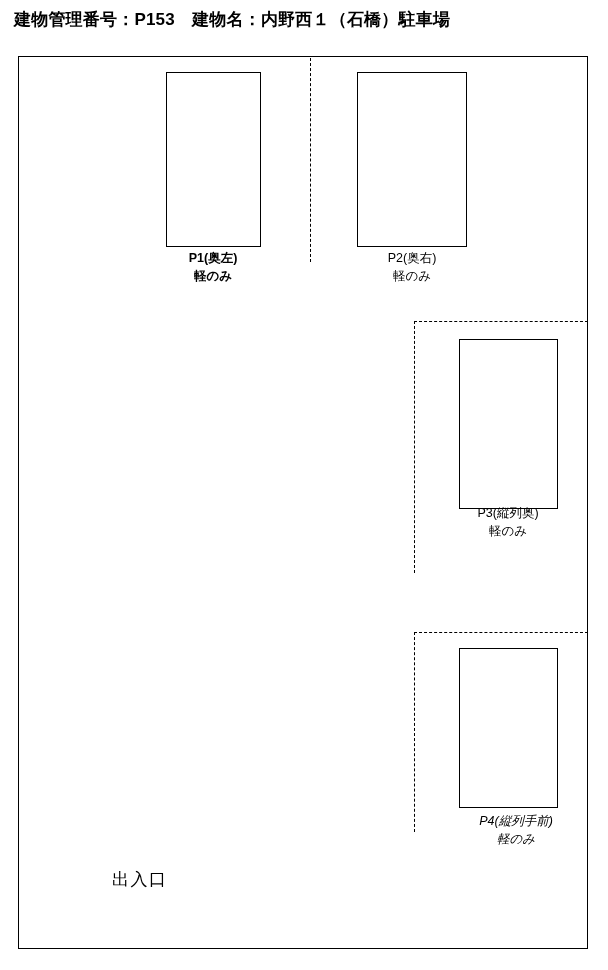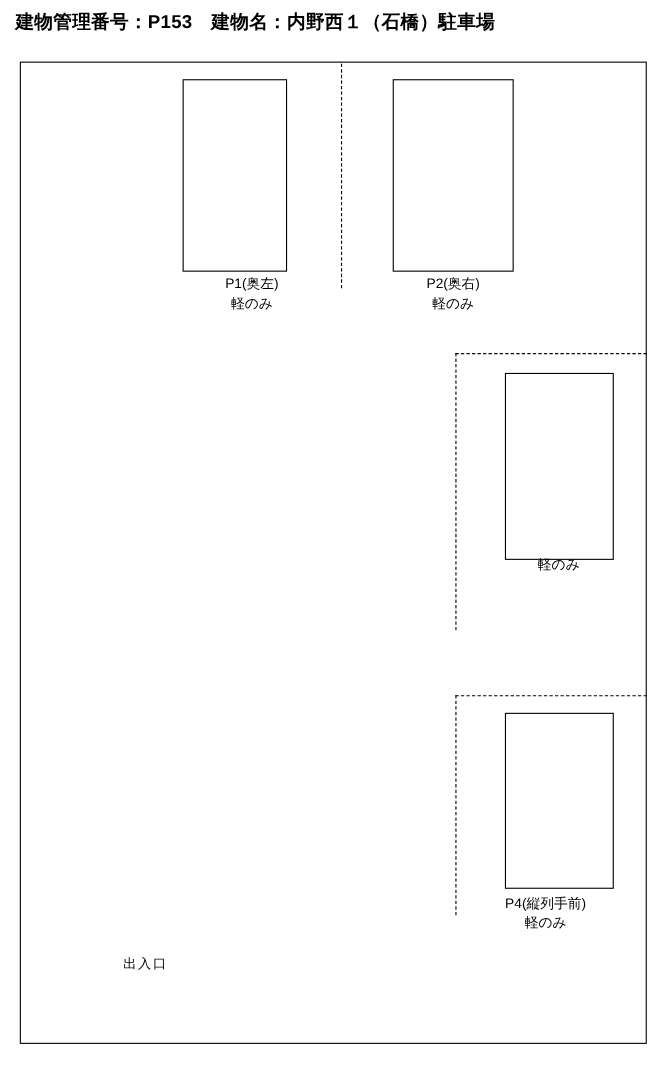--- a/index.html
+++ b/index.html
@@ -65,24 +65,24 @@
   .stall-label {
     position: absolute;
     text-align: center;
     font-size: 12.5px;
     line-height: 1.45;
     white-space: nowrap;
   }
   .stall-label .name { display: block; }
   .stall-label .note { display: block; }
 
-  .label-p1 { left: 149px; top: 249px; width: 160px; }
+  .label-p1 { left: 133px; top: 249px; width: 160px; font-weight: bold; }
   .label-p2 { left: 332px; top: 249px; width: 160px; text-align: center; }
   .label-p3 { left: 428px; top: 504px; width: 160px; }
-  .label-p4 { left: 416px; top: 812px; width: 160px; }
+  .label-p4 { left: 436px; top: 812px; width: 160px; font-style: italic; }
 
   
   .divider {
     position: absolute;
     border: 0;
   }
   .divider-vertical-top {
     left: 310px;
     top: 58px;
     width: 0;
@@ -116,21 +116,21 @@
     width: 0;
     height: 200px;
     border-left: 1.2px dashed #000000;
   }
 
   
   .entrance {
     position: absolute;
     left: 112px;
     top: 868px;
-    font-size: 12px;
+    font-size: 17px;
     letter-spacing: 1.5px;
     white-space: nowrap;
     text-align: right;
   }
 </style>
 </head>
 <body>
 
 <div class="header">建物管理番号：P153　建物名：内野西１（石橋）駐車場</div>
 
@@ -153,20 +153,21 @@
     <span class="name">P1(奥左)</span>
     <span class="note">軽のみ</span>
   </div>
 
   <div class="stall-label label-p2">
     <span class="name">P2(奥右)</span>
     <span class="note">軽のみ</span>
   </div>
 
   <div class="stall-label label-p3">
+    <span class="name">P3(縦列奥)</span>
     <span class="note">軽のみ</span>
   </div>
 
   <div class="stall-label label-p4">
     <span class="name">P4(縦列手前)</span>
     <span class="note">軽のみ</span>
   </div>
 
   <div class="entrance">出入口</div>
 

